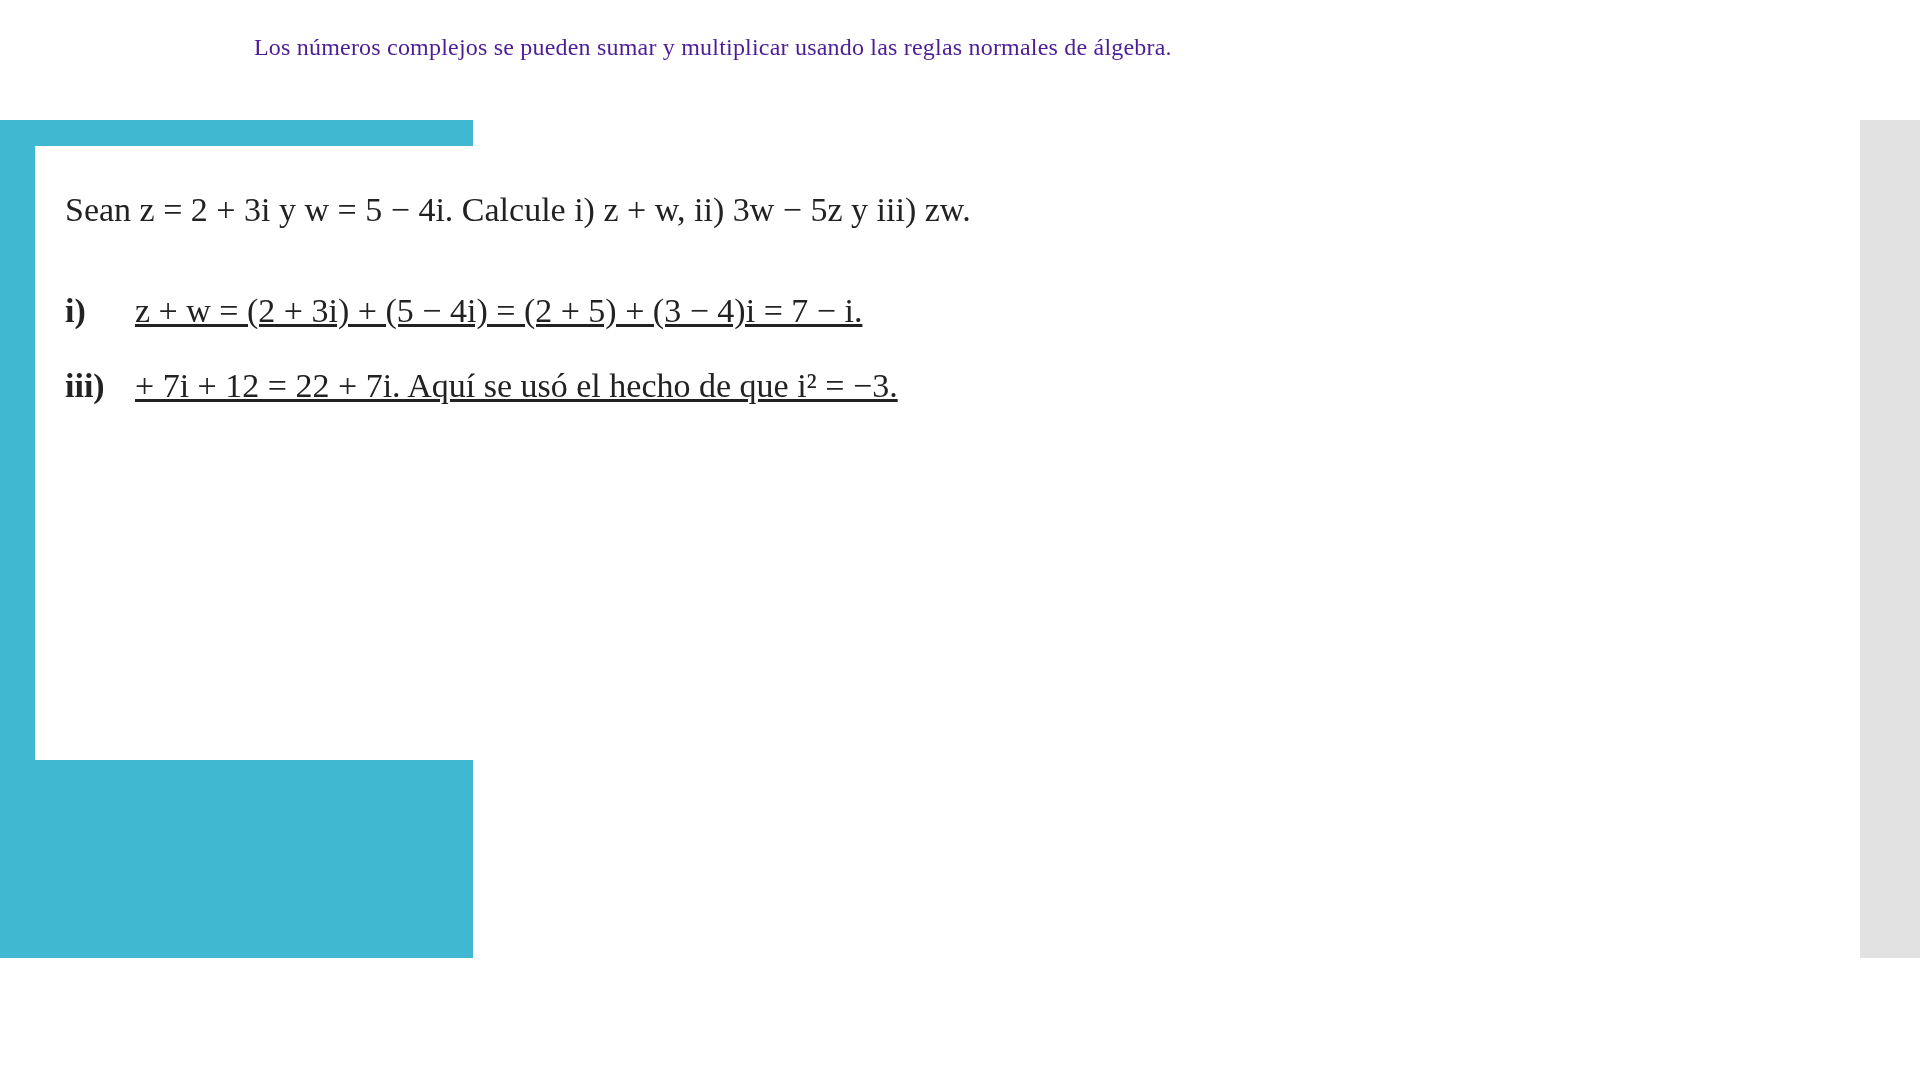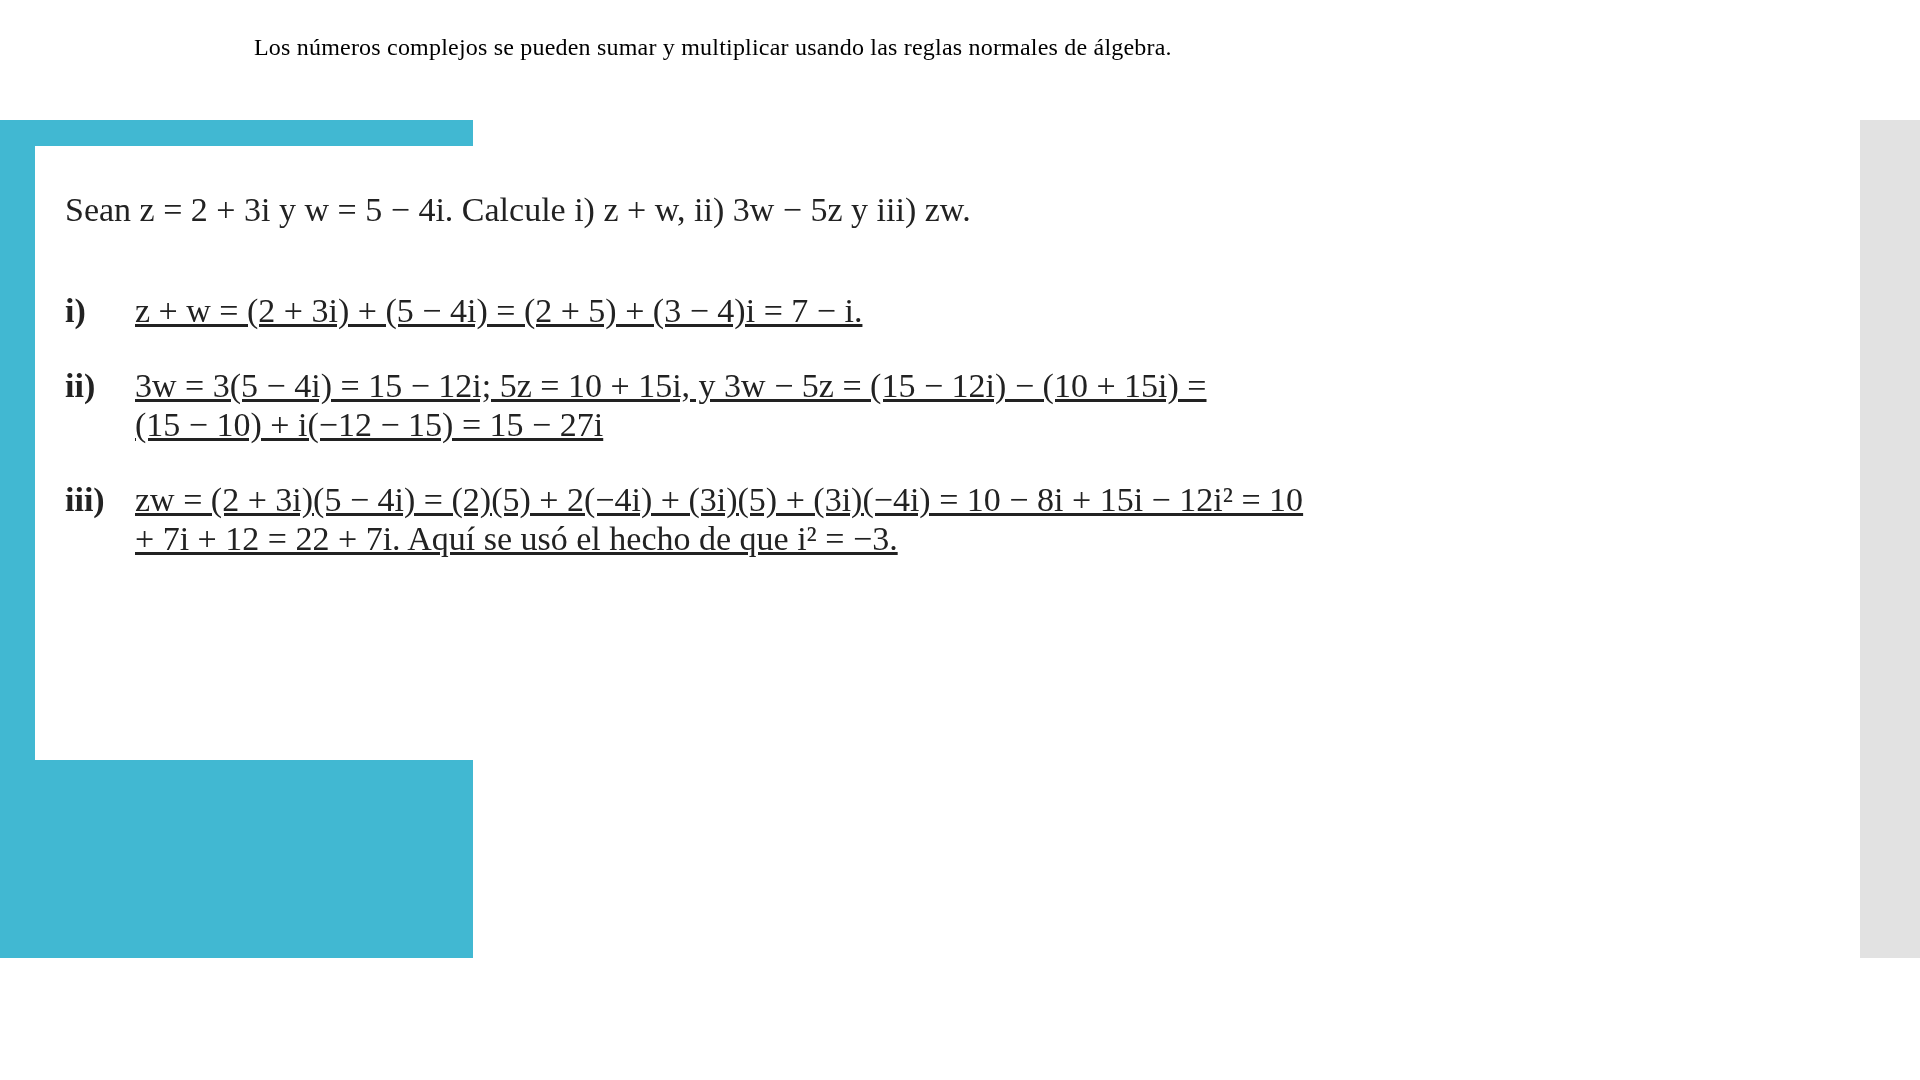--- a/index.html
+++ b/index.html
@@ -4,21 +4,21 @@
 <style>
   html, body { margin: 0; padding: 0; }
   body {
     width: 1920px; height: 1080px; position: relative; overflow: hidden;
     background: #ffffff;
     font-family: "Liberation Serif", "DejaVu Serif", serif;
     color: #222222;
   }
   .header {
     position: absolute; left: 254px; top: 34px;
-    font-size: 24px; color: #000000; letter-spacing: 0.2px;
+    font-size: 24px; color: #4c1d95; letter-spacing: 0.2px;
   }
   .teal-top {
     position: absolute; left: 0; top: 120px; width: 473px; height: 26px;
     background: #41b8d2;
   }
   .teal-left {
     position: absolute; left: 0; top: 120px; width: 35px; height: 640px;
     background: #41b8d2;
   }
   .teal-bottom {
@@ -55,28 +55,20 @@
 <div class="content">
   <p class="statement">Sean z = 2 + 3i y w = 5 − 4i. Calcule i) z + w, ii) 3w − 5z y iii) zw.</p>
 
   <div class="item">
     <span class="item-label">i)</span>
     <span class="item-body">
       <span class="line">z + w = (2 + 3i) + (5 − 4i) = (2 + 5) + (3 − 4)i = 7 − i.</span>
     </span>
   </div>
 
-  <div class="item">
-    <span class="item-label">ii)</span>
-    <span class="item-body">
-      <span class="line">3w = 3(5 − 4i) = 15 − 12i; 5z = 10 + 15i, y 3w − 5z = (15 − 12i) − (10 + 15i) =</span>
-      <span class="line">(15 − 10) + i(−12 − 15) = 15 − 27i</span>
-    </span>
-  </div>
 
   <div class="item">
     <span class="item-label">iii)</span>
     <span class="item-body">
-      <span class="line">zw = (2 + 3i)(5 − 4i) = (2)(5) + 2(−4i) + (3i)(5) + (3i)(−4i) = 10 − 8i + 15i − 12i² = 10</span>
       <span class="line">+ 7i + 12 = 22 + 7i. Aquí se usó el hecho de que i² = −3.</span>
     </span>
   </div>
 </div>
 
 </body></html>

